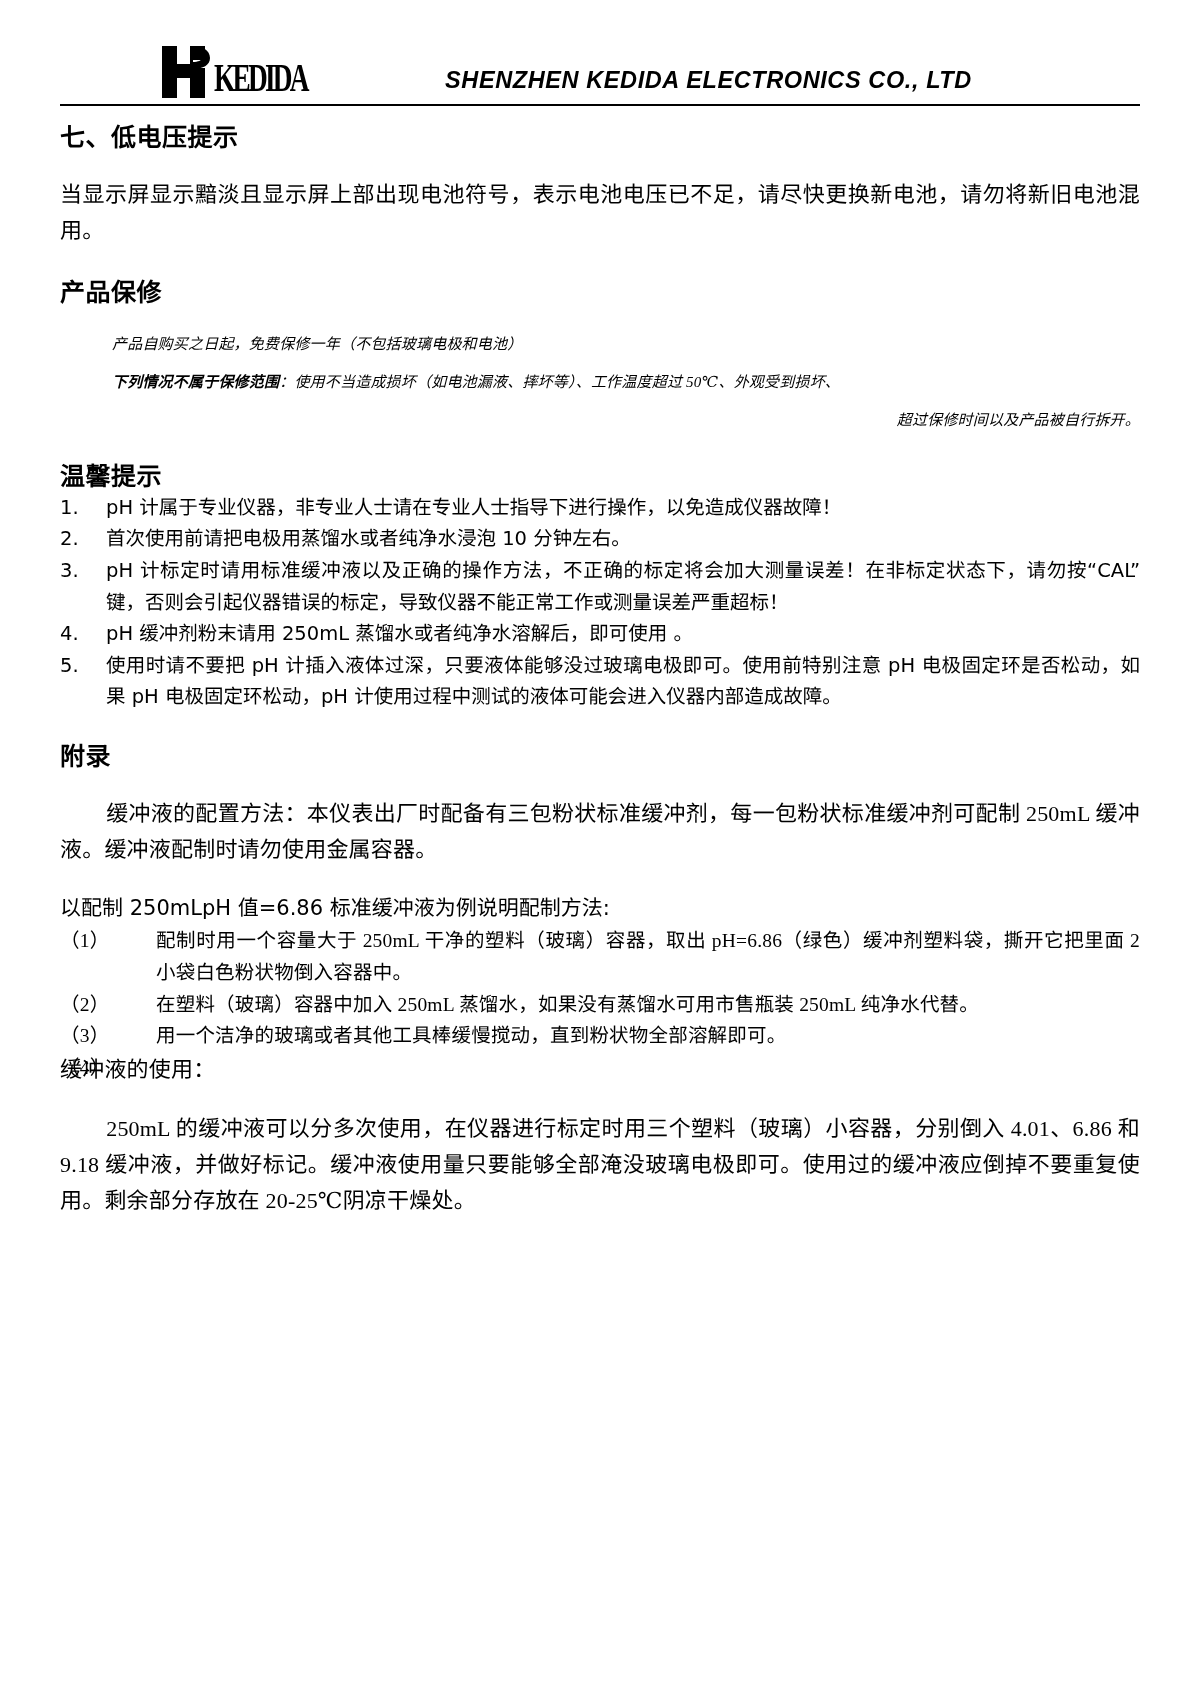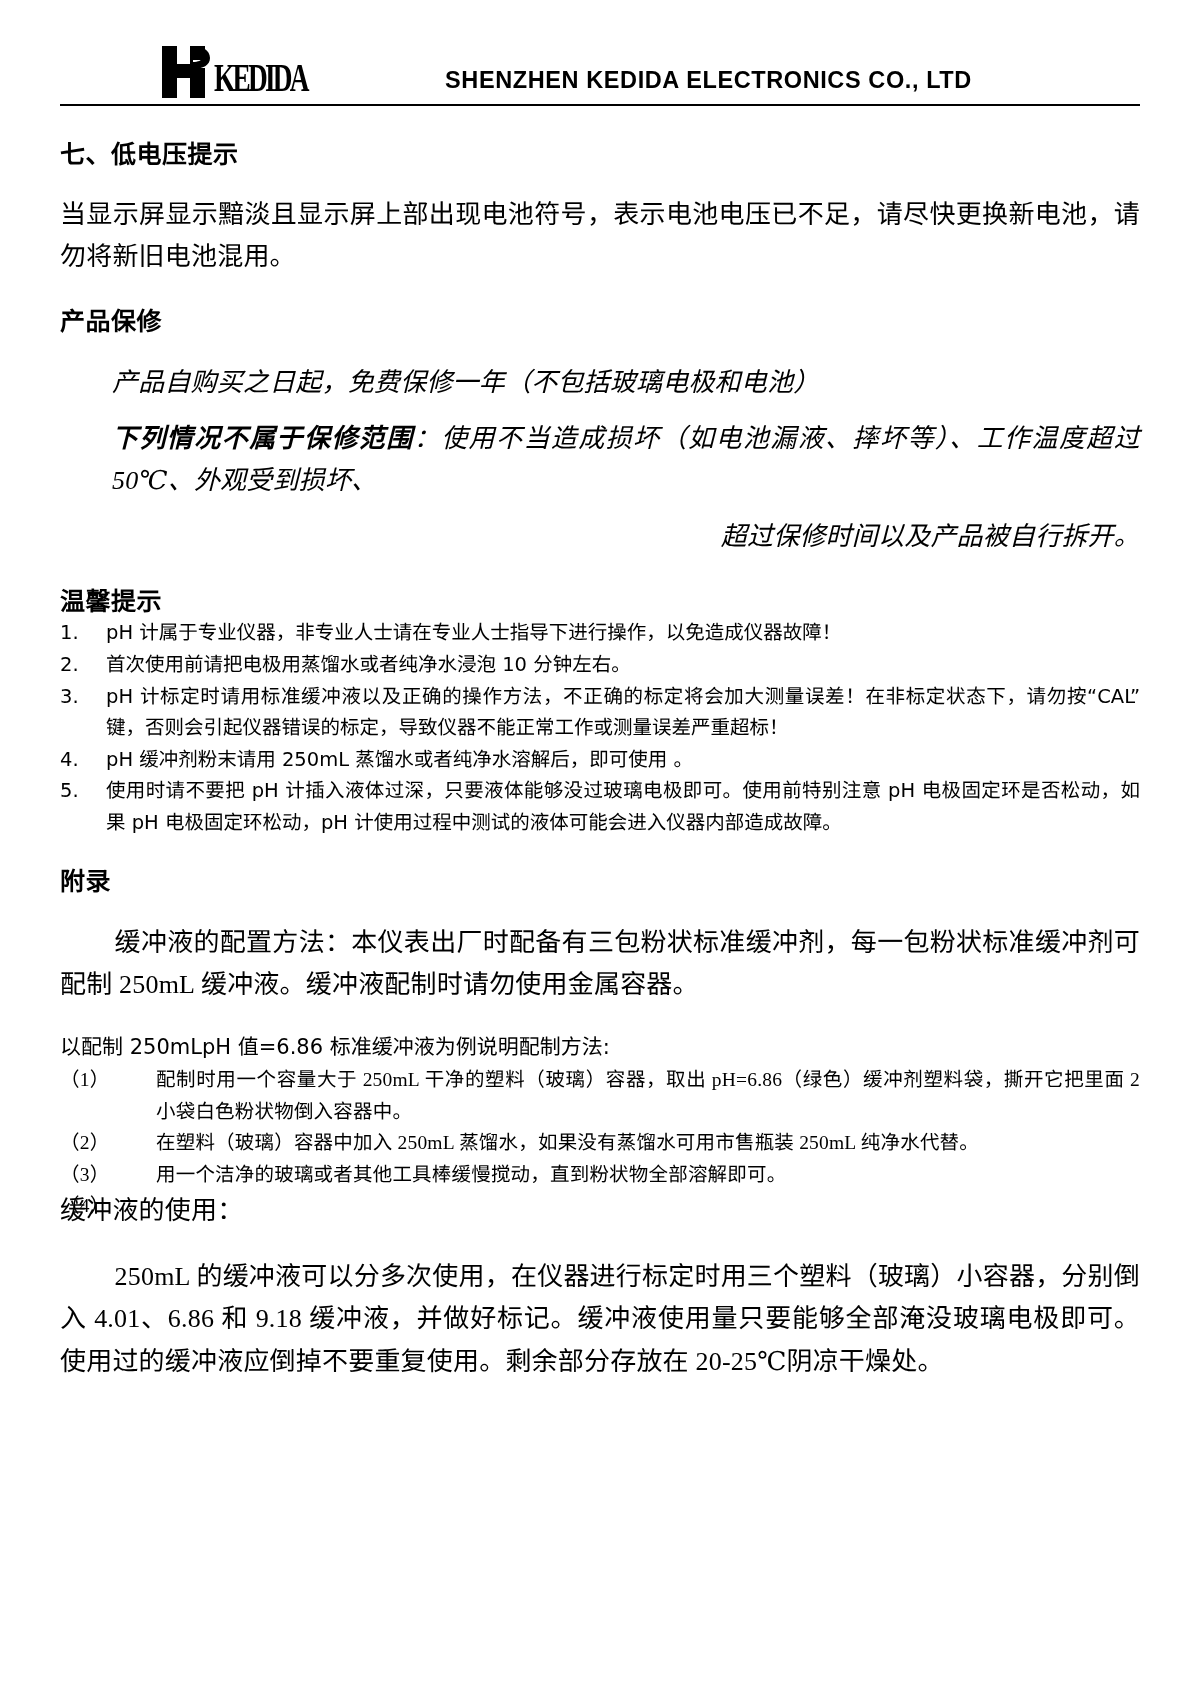--- a/index.html
+++ b/index.html
@@ -49,72 +49,73 @@
     font-weight: bold;
     font-size: 35px;
     letter-spacing: -3.5px;
     line-height: 1;
     transform: scaleX(0.78) scaleY(1.12);
     transform-origin: left bottom;
     margin-bottom: 2px;
   }
   .company-name {
     font-family: "Liberation Sans", "DejaVu Sans", sans-serif;
+    font-style: italic;
     font-weight: bold;
     font-size: 23.5px;
     letter-spacing: 0.6px;
     margin-left: 112px;
     margin-bottom: 6px;
     white-space: nowrap;
   }
   .header-rule {
     margin: 4px 60px 0 60px;
     border: 0;
     border-top: 2px solid #000;
     height: 0;
   }
 
   
   .content {
     margin: 0 60px;
-    padding-top: 23px;
+    padding-top: 6px;
   }
 
   h2.sec-head {
     font-family: "DejaVu Sans", "Liberation Sans", sans-serif;
     font-weight: bold;
     font-size: 25px;
     line-height: 1.25;
     margin: 10px 0 0 0;
     letter-spacing: 0.5px;
   }
   h2.sec-head.gap-top {
     margin-top: 28px;
   }
 
   p {
     margin: 0;
-    font-size: 26px;
+    font-size: 22px;
     line-height: 1.62;
     text-align: justify;
     letter-spacing: 0.2px;
   }
 
   .body-serif {
     font-family: "Liberation Serif", "DejaVu Serif", serif;
   }
   .body-sans {
     font-family: "DejaVu Sans", "Liberation Sans", sans-serif;
     font-size: 21px;
     letter-spacing: 0;
   }
   .body-kai {
     font-family: "Liberation Serif", "DejaVu Serif", serif;
     font-style: italic;
-    font-size: 26px;
+    font-size: 15px;
   }
   .bold { font-weight: bold; }
 
   .p-gap      { margin-top: 24px; }
   .p-gap-sm   { margin-top: 14px; }
 
   .indent-1 { text-indent: 2.1em; }
   .indent-c { padding-left: 52px; }
 
   .center-line {

